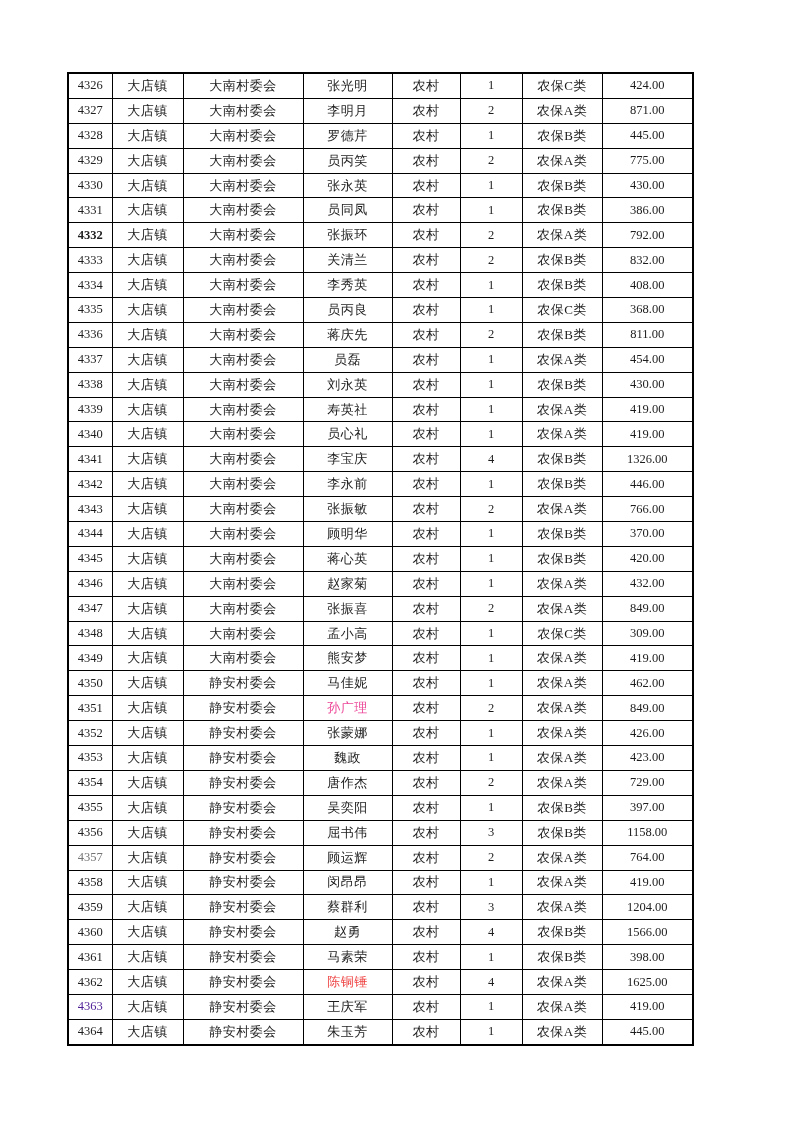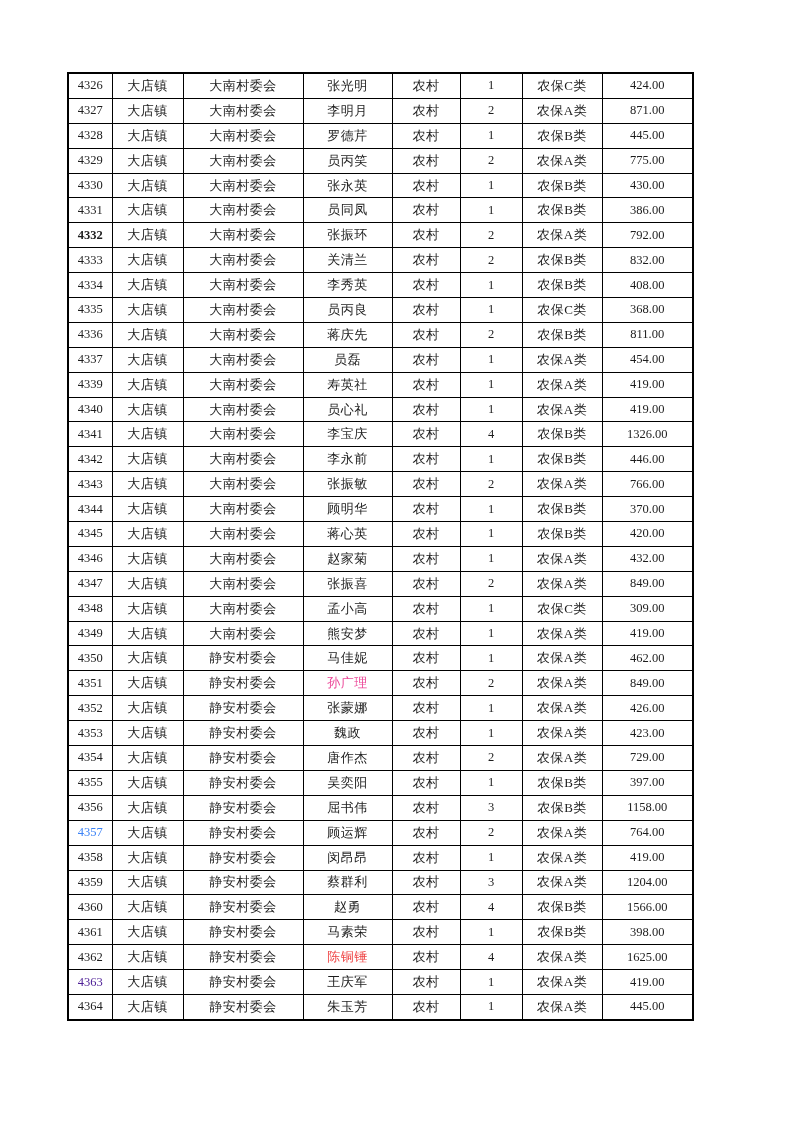--- a/index.html
+++ b/index.html
@@ -179,20 +179,30 @@
           <td class="col-seq" style="color: rgb(29, 29, 29);">4337</td>
           <td class="col-town" style="color: rgb(29, 29, 29);">大店镇</td>
           <td class="col-village" style="color: rgb(29, 29, 29);">大南村委会</td>
           <td class="col-person" style="color: rgb(29, 29, 29);">员磊</td>
           <td class="col-category" style="color: rgb(29, 29, 29);">农村</td>
           <td class="col-count" style="color: rgb(29, 29, 29);">1</td>
           <td class="col-insurance" style="color: rgb(29, 29, 29);">农保A类</td>
           <td class="col-amount" style="color: rgb(29, 29, 29);">454.00</td>
         </tr>
         <tr>
+          <td class="col-seq" style="color: rgb(29, 29, 29);">4338</td>
+          <td class="col-town" style="color: rgb(29, 29, 29);">大店镇</td>
+          <td class="col-village" style="color: rgb(29, 29, 29);">大南村委会</td>
+          <td class="col-person" style="color: rgb(29, 29, 29);">刘永英</td>
+          <td class="col-category" style="color: rgb(29, 29, 29);">农村</td>
+          <td class="col-count" style="color: rgb(29, 29, 29);">1</td>
+          <td class="col-insurance" style="color: rgb(29, 29, 29);">农保B类</td>
+          <td class="col-amount" style="color: rgb(29, 29, 29);">430.00</td>
+        </tr>
+        <tr>
           <td class="col-seq" style="color: rgb(29, 29, 29);">4339</td>
           <td class="col-town" style="color: rgb(29, 29, 29);">大店镇</td>
           <td class="col-village" style="color: rgb(29, 29, 29);">大南村委会</td>
           <td class="col-person" style="color: rgb(29, 29, 29);">寿英社</td>
           <td class="col-category" style="color: rgb(29, 29, 29);">农村</td>
           <td class="col-count" style="color: rgb(29, 29, 29);">1</td>
           <td class="col-insurance" style="color: rgb(29, 29, 29);">农保A类</td>
           <td class="col-amount" style="color: rgb(29, 29, 29);">419.00</td>
         </tr>
         <tr>
@@ -359,21 +369,21 @@
           <td class="col-seq" style="color: rgb(29, 29, 29);">4356</td>
           <td class="col-town" style="color: rgb(29, 29, 29);">大店镇</td>
           <td class="col-village" style="color: rgb(29, 29, 29);">静安村委会</td>
           <td class="col-person" style="color: rgb(29, 29, 29);">屈书伟</td>
           <td class="col-category" style="color: rgb(29, 29, 29);">农村</td>
           <td class="col-count" style="color: rgb(29, 29, 29);">3</td>
           <td class="col-insurance" style="color: rgb(29, 29, 29);">农保B类</td>
           <td class="col-amount" style="color: rgb(29, 29, 29);">1158.00</td>
         </tr>
         <tr>
-          <td class="col-seq" style="color: #3b82f6;">4357</td>
+          <td class="col-seq" style="color: #737373;">4357</td>
           <td class="col-town" style="color: rgb(29, 29, 29);">大店镇</td>
           <td class="col-village" style="color: rgb(29, 29, 29);">静安村委会</td>
           <td class="col-person" style="color: rgb(29, 29, 29);">顾运辉</td>
           <td class="col-category" style="color: rgb(29, 29, 29);">农村</td>
           <td class="col-count" style="color: rgb(29, 29, 29);">2</td>
           <td class="col-insurance" style="color: rgb(29, 29, 29);">农保A类</td>
           <td class="col-amount" style="color: rgb(29, 29, 29);">764.00</td>
         </tr>
         <tr>
           <td class="col-seq" style="color: rgb(29, 29, 29);">4358</td>

